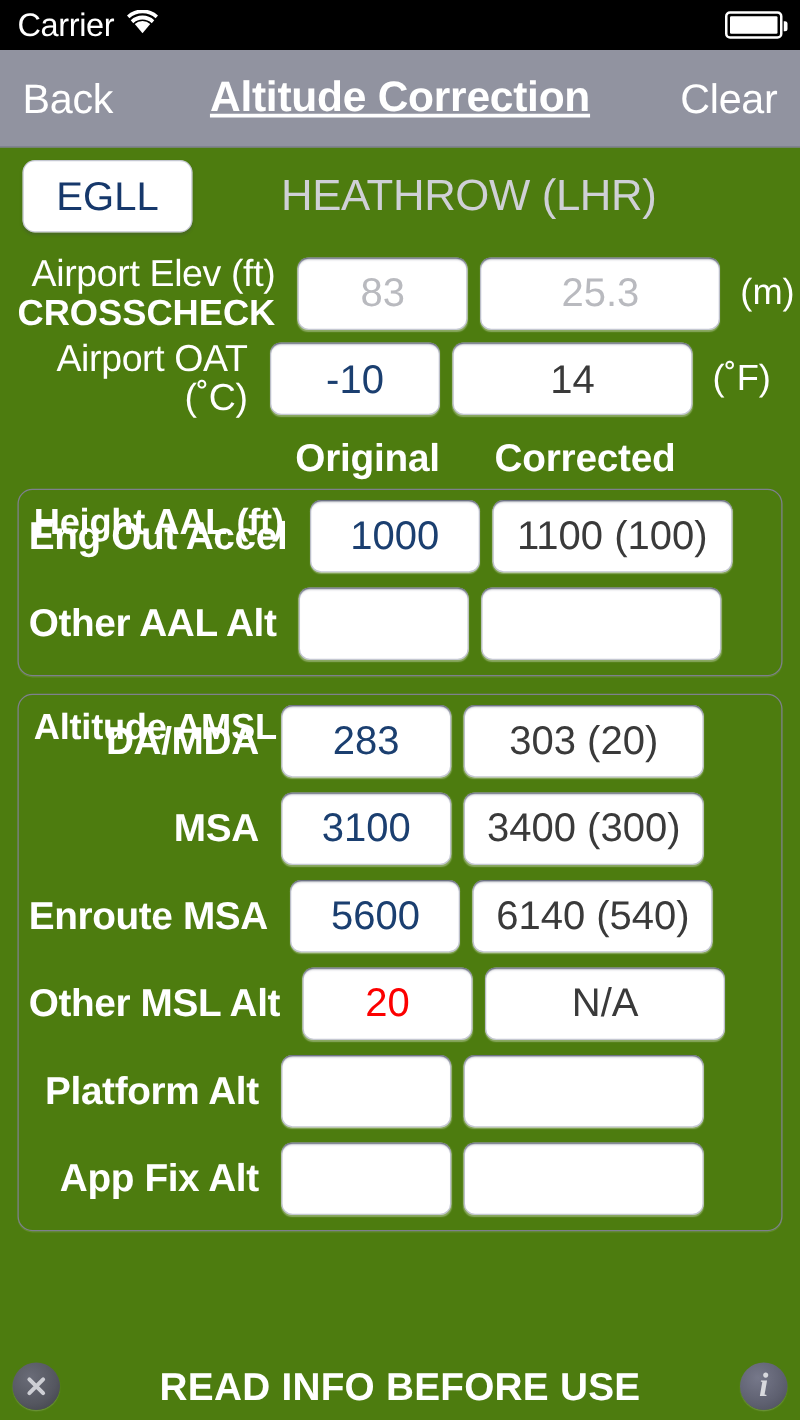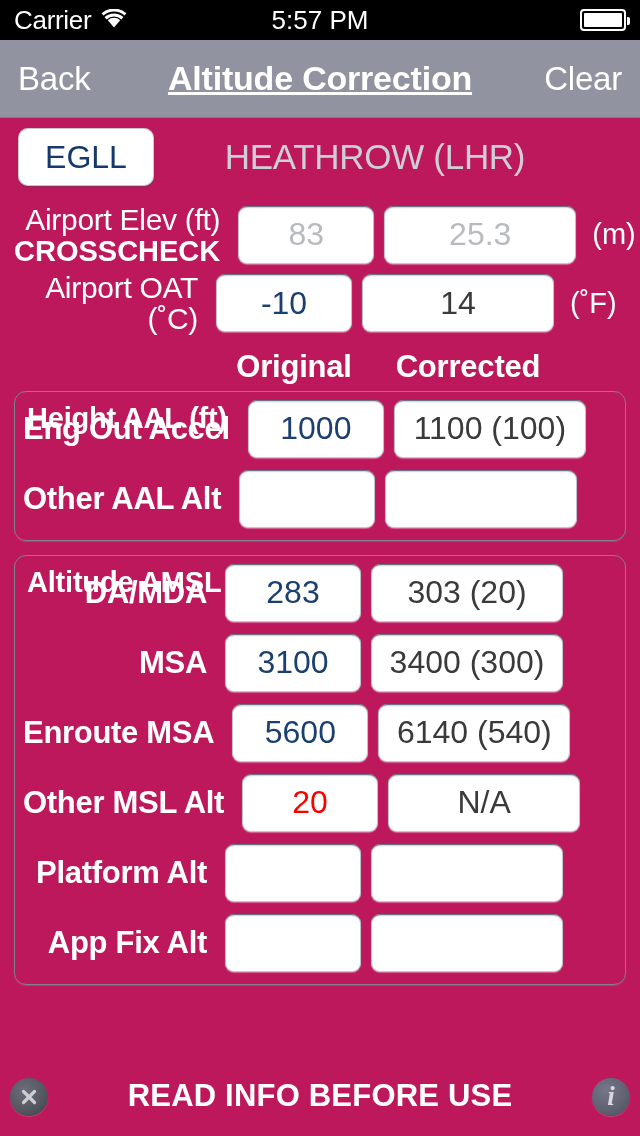--- a/index.html
+++ b/index.html
@@ -14,21 +14,21 @@
   body {
     font-family: "Liberation Sans", sans-serif;
     background: #9193a0;
     -webkit-font-smoothing: antialiased;
   }
 
   #app {
     position: relative;
     width: 640px;
     height: 1136px;
-    background: #be185d;
+    background: #4d7c0f;
     display: flex;
     flex-direction: column;
   }
 
   
   .statusbar {
     height: 40px;
     background: #000;
     color: #fff;
     display: flex;
@@ -252,23 +252,23 @@
     letter-spacing: -0.3px;
     white-space: nowrap;
     font-weight: bold;
   }
 
   
   .footer {
     flex: 0 0 auto;
     height: 58px;
     display: flex;
-    align-items: flex-start;
+    align-items: flex-end;
     justify-content: space-between;
-    padding: 0 10px 0 10px;
+    padding: 0 10px 8px 10px;
   }
   .footer-text {
     flex: 1;
     text-align: center;
     color: #fff;
     font-weight: bold;
     font-size: 31px;
     letter-spacing: 0.2px;
   }
   .round-btn {
@@ -303,21 +303,20 @@
     <div class="sb-left">
       <span class="sb-carrier">Carrier</span>
       <span class="wifi-icon">
         <svg width="26" height="19" viewBox="0 0 26 19">
           <path d="M13 18.5 L6.8 11.2 a9.4 9.4 0 0 1 12.4 0 Z" fill="#fff"></path>
           <path d="M3.6 8.1 a13.8 13.8 0 0 1 18.8 0 l-2.0 2.4 a10.8 10.8 0 0 0 -14.8 0 Z" fill="#fff"></path>
           <path d="M0.6 4.3 a18.6 18.6 0 0 1 24.8 0 l-1.9 2.3 a15.6 15.6 0 0 0 -21.0 0 Z" fill="#fff"></path>
         </svg>
       </span>
     </div>
-    <div class="sb-time">5:57 PM</div>
     <div class="battery">
       <div class="battery-fill"></div>
     </div>
   </div>
 
   <div class="navbar">
     <button class="nav-btn">Back</button>
     <div class="nav-title">Altitude Correction</div>
     <button class="nav-btn">Clear</button>
   </div>

